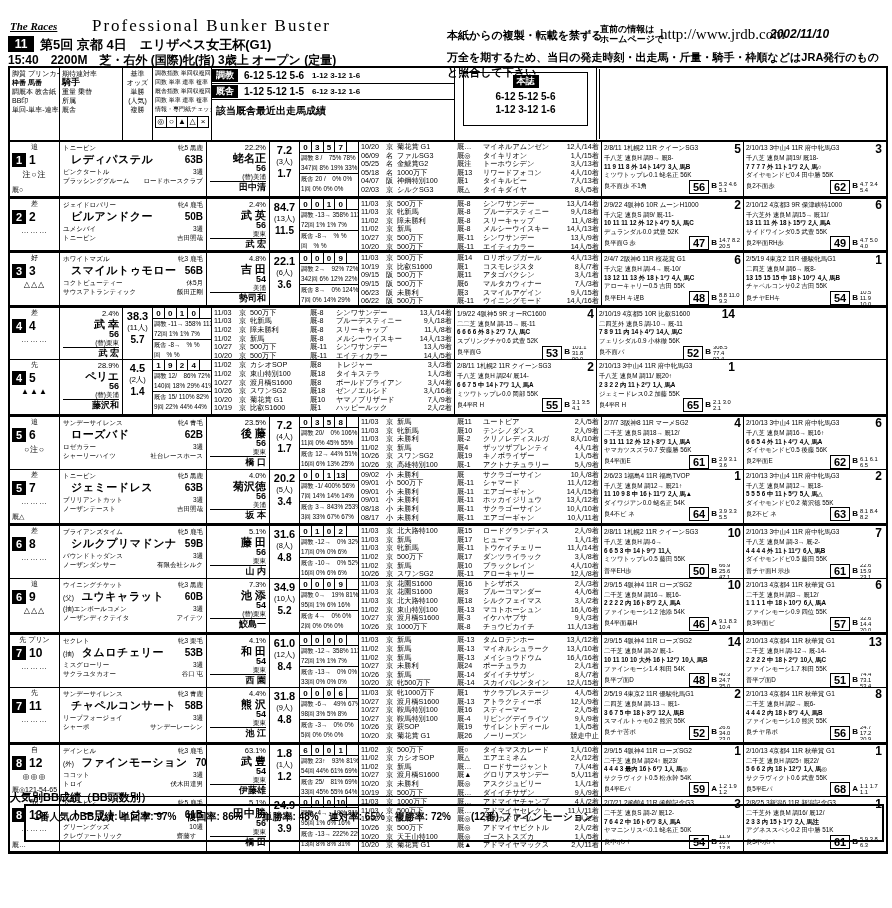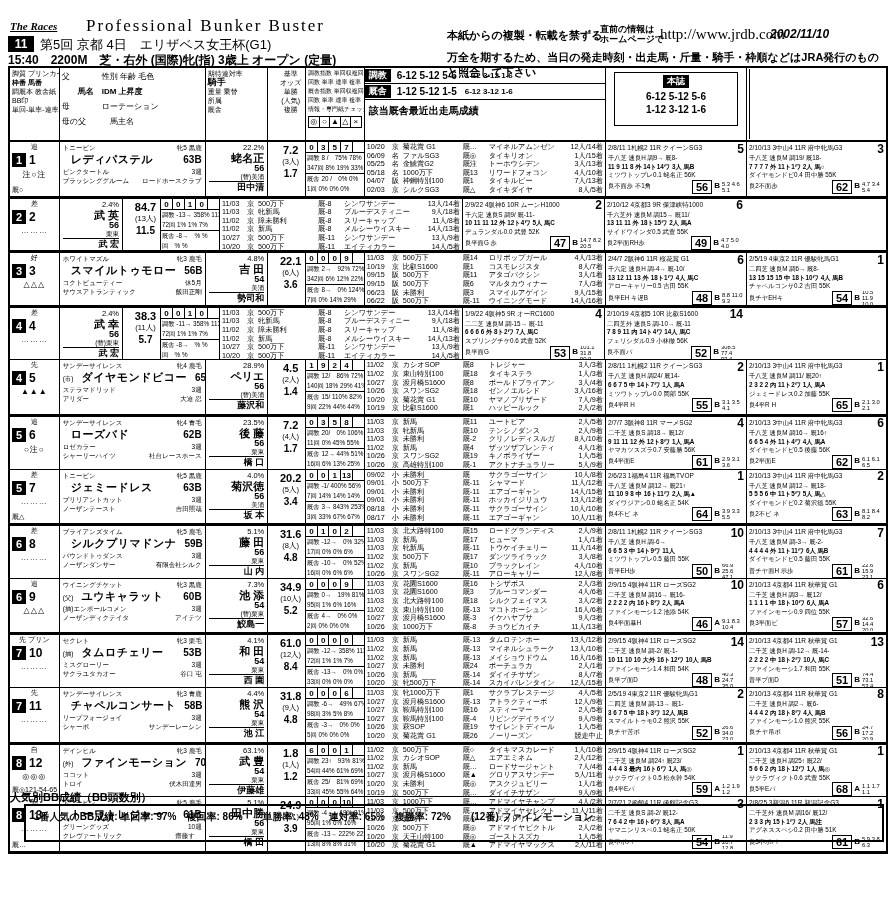--- a/index.html
+++ b/index.html
@@ -1,36 +1,36 @@
 <!DOCTYPE html>
 <html><head>
 <meta charset="utf-8">
 <style>
   html,body{margin:0;padding:0;background:#e8e8e8;}
   .page{position:relative;width:892px;height:908px;background:#fff;
         font-family:"Liberation Sans","DejaVu Sans",sans-serif;color:#000;overflow:hidden;}
   .abs{position:absolute;}
   
   .brand{left:10px;top:20px;font-family:"Liberation Serif","DejaVu Serif",serif;font-style:italic;font-weight:bold;font-size:11px;text-decoration:underline;}
-  .product{left:86px;top:16px;font-family:"Liberation Serif","DejaVu Serif",serif;font-size:17px;letter-spacing:2px;}
+  .product{left:92px;top:16px;font-family:"Liberation Serif","DejaVu Serif",serif;font-size:17px;letter-spacing:2px;}
   .race-no{left:8px;top:36px;width:26px;height:16px;background:#000;color:#fff;font-weight:bold;font-size:12px;text-align:center;line-height:16px;}
-  .race-title{left:40px;top:36px;font-size:13px;font-weight:normal;}
+  .race-title{left:40px;top:36px;font-size:13px;font-weight:bold;}
   .race-cond{left:8px;top:52px;font-size:12px;font-weight:bold;}
   .copy-notice{left:447px;top:28px;font-size:11px;font-weight:bold;}
   .info-notice{left:600px;top:24px;font-size:9px;font-weight:bold;line-height:10px;}
   .url{left:660px;top:26px;font-family:"Liberation Serif","DejaVu Serif",serif;font-size:15px;}
   .pdate{left:770px;top:27px;font-style:italic;font-size:12px;font-weight:bold;}
   .jra-notice{left:447px;top:50px;width:440px;font-size:11px;font-weight:bold;}
   
   .tbl{position:absolute;left:8px;top:66px;width:876px;border:2px solid #000;}
   .thead{display:flex;height:72px;border-bottom:2px solid #000;font-size:7px;}
   .hc{border-right:1px solid #000;box-sizing:border-box;padding:1px 2px;overflow:hidden;}
   .hc:last-child{border-right:none;}
   .hline{line-height:9px;white-space:nowrap;}
-  .w1{width:50px;} .w2{width:147px;} .w3{width:63px;} .w4{width:30px;margin-left:8px;} .w5{width:59px;} .w6{width:243px;} .w7{width:142px;} .w8{width:140px;}
+  .w1{width:50px;} .w2{width:147px;} .w3{width:63px;} .w4{width:30px;} .w5{width:59px;} .w6{width:243px;} .w7{width:142px;} .w8{width:140px;}
   .markhead{display:flex;margin-top:2px;}
   .markhead span{flex:1;border:1px solid #000;border-left:none;text-align:center;font-size:8px;line-height:10px;}
   .markhead span:first-child{border-left:1px solid #000;}
   .pickrow{display:flex;align-items:center;height:15px;border-bottom:1px solid #000;}
   .picklbl{background:#000;color:#fff;font-weight:bold;font-size:9px;padding:0 4px;margin-right:6px;}
   .pickmain{font-weight:bold;font-size:10px;margin-right:8px;white-space:nowrap;}
   .picksub{font-weight:bold;font-size:8px;white-space:nowrap;}
   .c6title{font-weight:bold;font-size:10px;padding-top:4px;}
   .honshi{border:1px solid #000;margin:4px 8px;height:52px;text-align:center;}
   .honshi .picklbl{display:inline-block;margin:2px auto;}
@@ -112,26 +112,20 @@
 
   <div class="tbl">
     <div class="thead">
       <div class="hc w1">
         <div class="hline">脚質  プリンカー</div>
         <div class="hline" style="font-weight:bold">枠番 馬番</div>
         <div class="hline">調厩本 教舎紙</div>
         <div class="hline">BB印</div>
         <div class="hline">単回-単率-連率</div>
       </div>
-      <div class="hc w2">
-        <div class="hline" style="font-size:8px;line-height:15px">父　　　　性別 年齢 毛色</div>
-        <div class="hline" style="font-size:8px;font-weight:bold;line-height:15px">　　馬名　IDM 上昇度</div>
-        <div class="hline" style="font-size:8px;line-height:15px">母　　　　ローテーション</div>
-        <div class="hline" style="font-size:8px;line-height:15px">母の父　　　馬主名</div>
-      </div>
       <div class="hc w3" style="">
         <div class="hline">期待連対率</div>
         <div class="hline" style="font-weight:bold;font-size:9px">騎手</div>
         <div class="hline">重量  乗替</div>
         <div class="hline">所属</div>
         <div class="hline">厩舎</div>
       </div>
       <div class="hc w4" style="text-align:center">
         <div class="hline">基準</div>
         <div class="hline">オッズ</div>
@@ -318,20 +312,39 @@
     <div class="c w1 c1">
       <div class="r1"><span>差</span>
         <span></span></div>
       <div class="r2">
               <span class="waku">2</span>
         <span class="uma">2</span>
             </div>
       <div class="marks">………</div>
       <div class="smark"></div>
     </div>
+    <div class="c w2 c2">
+      <div class="l">
+              <span>ジェイドロバリー</span>
+        <span>牝4 鹿毛</span>
+            </div>
+      <div class="nameline">
+              <span class="pfx"></span>
+        <span class="hname">ビルアンドクー</span>
+        <span class="idm">50B</span>
+            </div>
+      <div class="l">
+              <span>ユメシバイ</span>
+        <span>3週</span>
+            </div>
+      <div class="l">
+              <span>トニービン</span>
+        <span>吉田照哉</span>
+            </div>
+    </div>
     <div class="c w3 c3">
       <div class="wr">2.4%</div>
       <div class="jk">武 英</div>
       <div class="wt">56</div>
       <div class="af">栗東</div>
       <div class="tr">武 宏</div>
     </div>
     <div class="c w4 c4">
       <div class="od">84.7</div>
       <div class="pp">(13人)</div>
@@ -688,39 +701,20 @@
     <div class="c w1 c1">
       <div class="r1"><span>先</span>
         <span></span></div>
       <div class="r2">
               <span class="waku">4</span>
         <span class="uma">5</span>
             </div>
       <div class="marks">▲▲▲</div>
       <div class="smark"></div>
     </div>
-    <div class="c w2 c2">
-      <div class="l">
-              <span>サンデーサイレンス</span>
-        <span>牝4 鹿毛</span>
-            </div>
-      <div class="nameline">
-              <span class="pfx">(市)</span>
-        <span class="hname">ダイヤモンドビコー</span>
-        <span class="idm">65B</span>
-            </div>
-      <div class="l">
-              <span>ステラマドリッド</span>
-        <span>3週</span>
-            </div>
-      <div class="l">
-              <span>アリダー</span>
-        <span>大迫 忍</span>
-            </div>
-    </div>
     <div class="c w3 c3">
       <div class="wr">28.9%</div>
       <div class="jk">ペリエ</div>
       <div class="wt">56</div>
       <div class="af">(替)美浦</div>
       <div class="tr">藤沢和</div>
     </div>
     <div class="c w4 c4">
       <div class="od">4.5</div>
       <div class="pp">(2人)</div>

